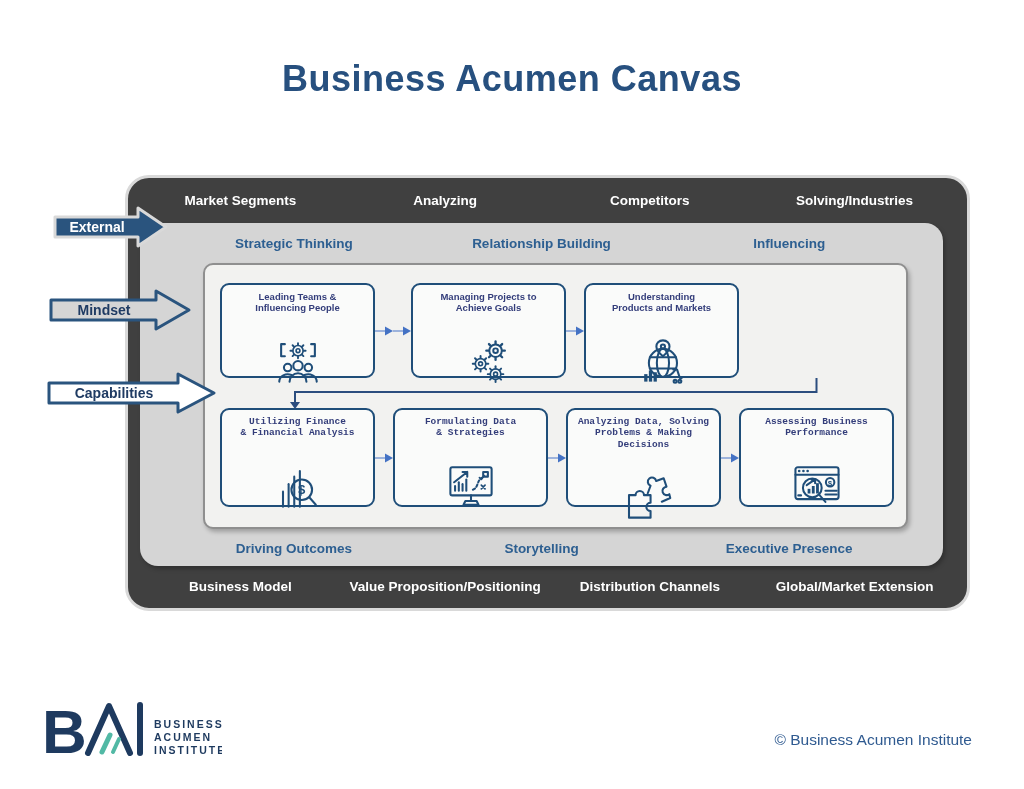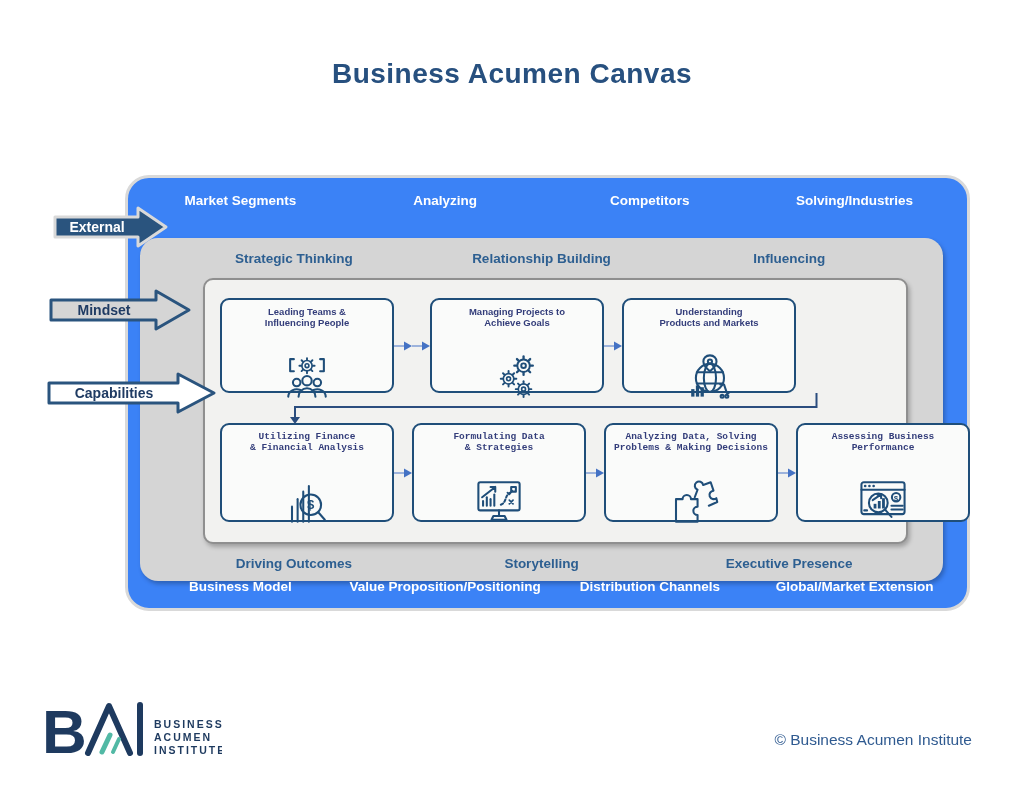--- a/index.html
+++ b/index.html
@@ -1,54 +1,54 @@
 <!DOCTYPE html>
 <html><head>
 <meta charset="utf-8">
 <style>
   * { margin:0; padding:0; box-sizing:border-box; }
   body { background:#fff; font-family:"Liberation Sans", sans-serif; }
   .page { position:relative; width:1024px; height:789px; background:#ffffff; overflow:hidden; }
 
   .page-title {
     position:absolute; top:58px; left:0; width:100%;
-    text-align:center; font-size:28px; font-weight:600; color:#27507f; letter-spacing:.5px;
+    text-align:center; font-size:36px; font-weight:600; color:#27507f; letter-spacing:.5px;
   }
 
   
   .canvas-frame {
     position:absolute; left:125px; top:175px; width:845px; height:436px;
-    background:#3b82f6; border:3px solid #d9d9d9; border-radius:24px;
+    background:#404040; border:3px solid #d9d9d9; border-radius:24px;
   }
   .ext-row { position:absolute; left:10px; right:10px; display:flex; }
   .ext-row.top { top:0; height:44px; align-items:center; }
   .ext-row.bottom { bottom:0; height:44px; align-items:center; }
   .ext-row > div { flex:1; text-align:center; color:#ffffff; font-weight:bold; font-size:13.5px; }
 
   
   .mindset-band {
-    position:absolute; left:12px; top:60px; width:803px; height:343px;
+    position:absolute; left:12px; top:45px; width:803px; height:343px;
     background:#d5d5d5; border-radius:18px; box-shadow:2px 3px 4px rgba(0,0,0,.25);
   }
   .mind-row { position:absolute; left:30px; right:30px; display:flex; }
   .mind-row.top { top:0; height:40px; align-items:center; }
   .mind-row.bottom { bottom:0; height:36px; align-items:center; }
   .mind-row > div { flex:1; text-align:center; color:#2d5f91; font-weight:bold; font-size:13.5px; }
 
   
   .cap-panel {
     position:absolute; left:63px; top:40px; width:705px; height:266px;
     background:#f2f2f0; border:2px solid #8f8f8f; border-radius:10px;
     box-shadow:2px 3px 4px rgba(0,0,0,.25);
   }
   .cap-row { position:absolute; left:15px; display:flex; }
   .cap-row.r1 { top:18px; }
   .cap-row.r2 { top:143px; }
   .cap-box {
-    width:174px; background:#fafbfa; border:2px solid #1f4e79; border-radius:9px;
+    width:155px; background:#fafbfa; border:2px solid #1f4e79; border-radius:9px;
     display:flex; flex-direction:column; align-items:center; padding-top:6px;gap:24px;
   }
   .cap-row.r1 .cap-box { height:95px; }
   .cap-row.r2 .cap-box { height:99px;font-family:Liberation Mono, monospace; }
   .cap-title { text-align:center; font-size:9.5px; line-height:1.2; font-weight:bold; color:#333d7a; }
   .cap-icon { flex:1; display:flex; align-items:center; justify-content:center; }
   .conn { width:18px; align-self:stretch; display:flex; align-items:center; justify-content:center; }
   .wrap-arrow-svg { position:absolute; left:0; top:0; pointer-events:none; }
 
   

